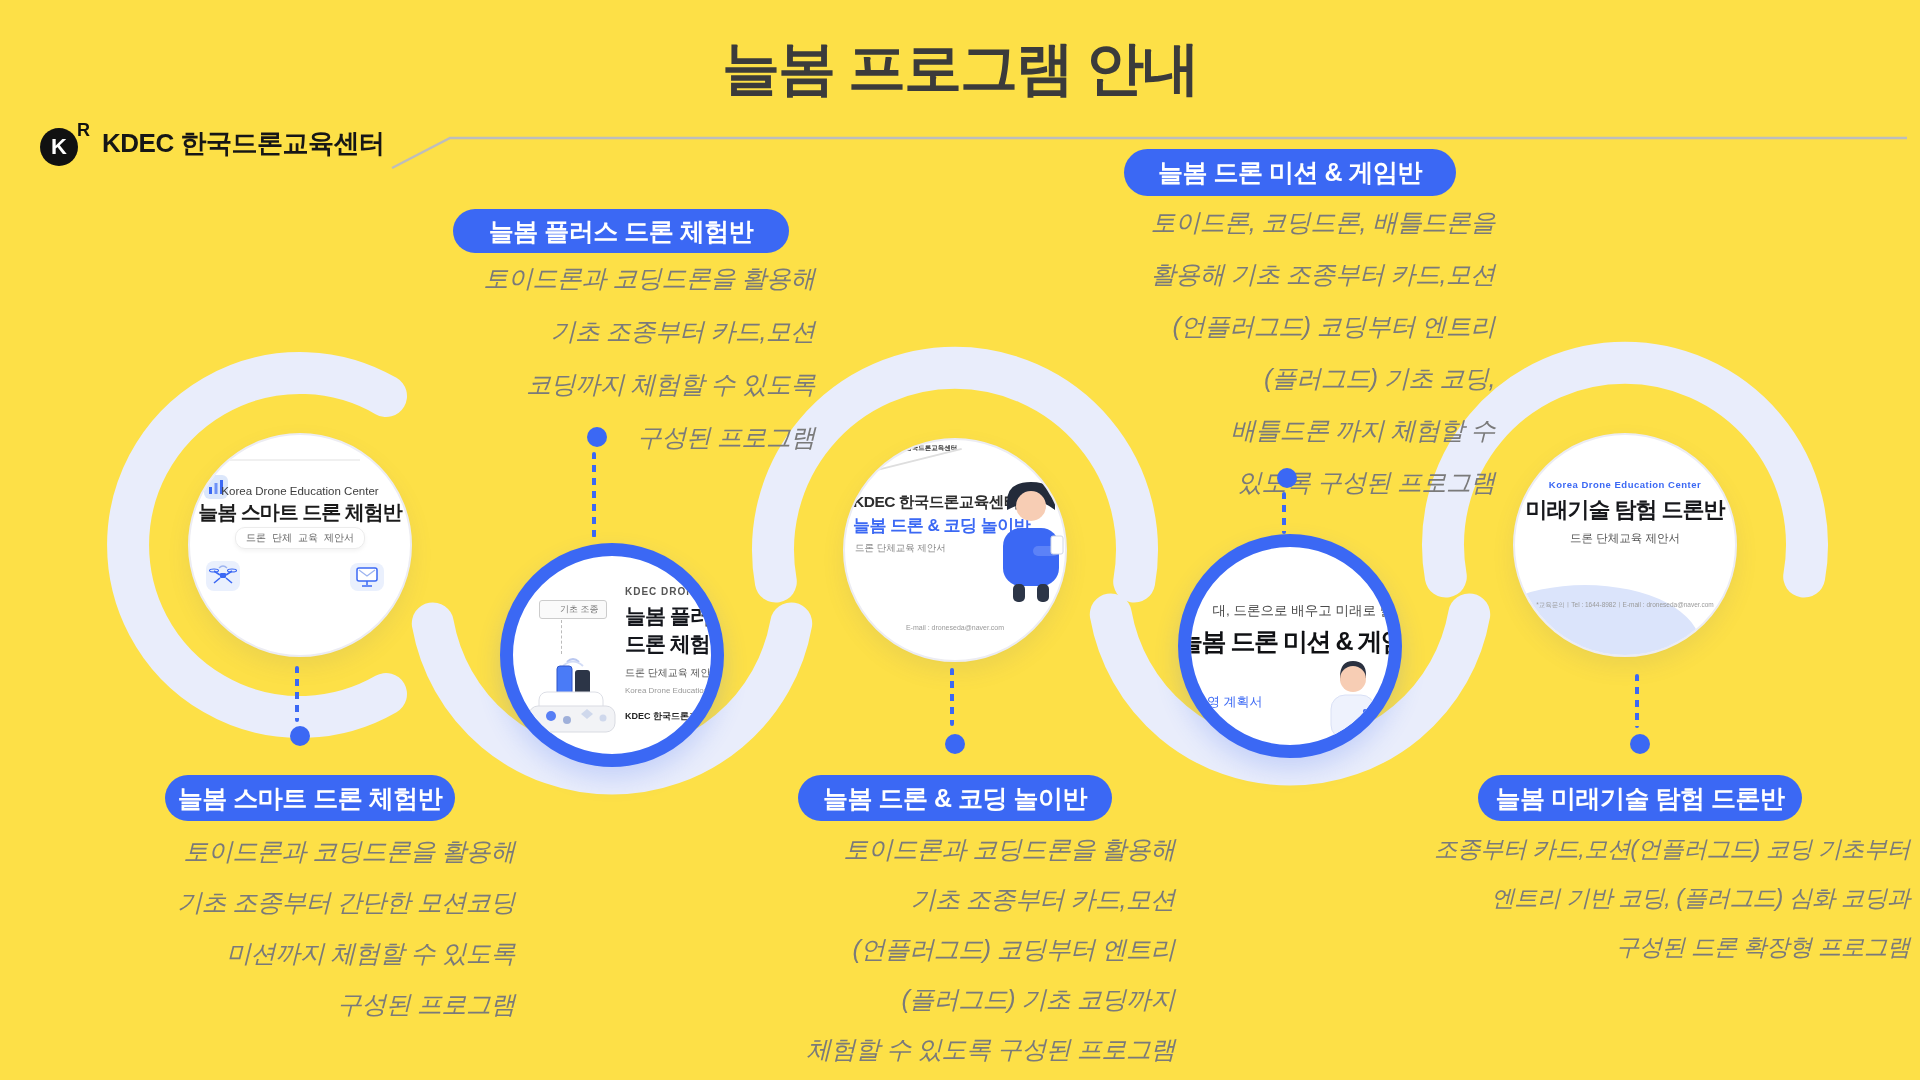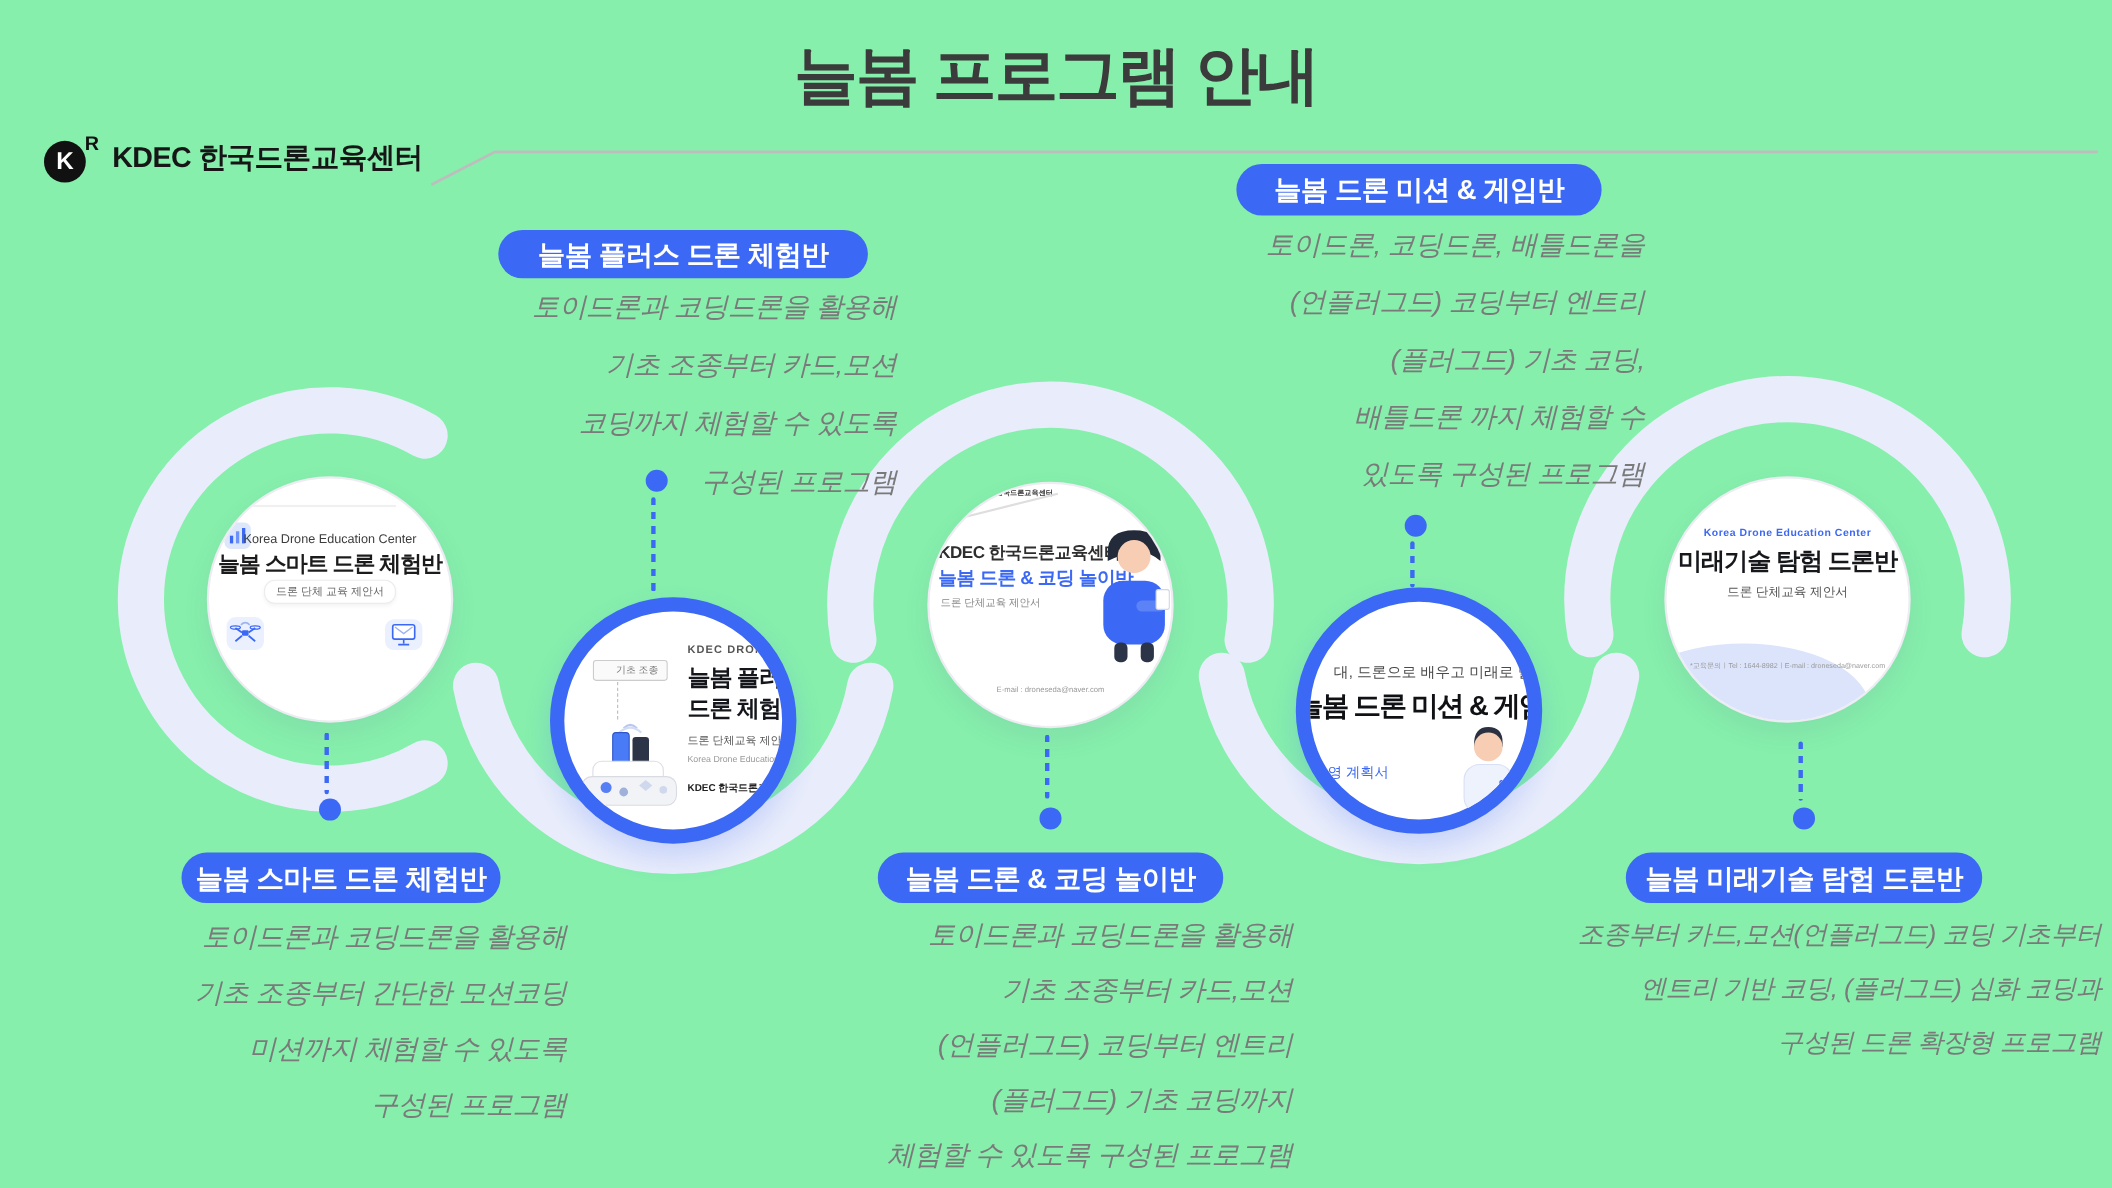--- a/index.html
+++ b/index.html
@@ -1,18 +1,18 @@
 <!DOCTYPE html>
 <html><head>
 <meta charset="utf-8">
 <style>
   * { box-sizing: border-box; margin: 0; padding: 0; }
   html,body { background:#fff; }
   body { font-family: "Liberation Sans","DejaVu Sans",sans-serif; }
-  .stage { position:relative; width:1920px; height:1080px; overflow:hidden; background:#86efac; }
+  .stage { position:relative; width:1920px; height:1080px; overflow:hidden; background:#fde047; }
   .abs { position:absolute; }
   .ctr { left:0; right:0; text-align:center; }
 
   .page-title { top:30px; font-size:58px; font-weight:900; color:#3b3b3b; letter-spacing:-2px; }
 
   .logo { left:40px; top:120px; display:flex; align-items:center; gap:12px; }
   .logo-mark { position:relative; width:50px; height:46px; }
   .logo-mark .disc { position:absolute; left:0; bottom:0; width:38px; height:38px; border-radius:50%;
                      background:#111; color:#fff; font-weight:900; font-size:22px;
                      display:flex; align-items:center; justify-content:center; }
@@ -76,21 +76,21 @@
     <div class="abs" style="left:30px; top:24px; width:140px; height:2px; background:#f0f0f0;"></div>
     <div class="abs" style="left:14px; top:40px; width:24px; height:24px; background:#dce7fb; border-radius:6px;">
       <svg width="24" height="24" viewBox="0 0 24 24">
           <rect x="5" y="12" width="3" height="7" fill="#3B68F4"></rect>
           <rect x="10.5" y="8" width="3" height="11" fill="#6e92f7"></rect>
           <rect x="16" y="5" width="3" height="14" fill="#3B68F4"></rect>
         </svg>
     </div>
     <div class="abs ctr" style="top:50px; font-size:11.5px; color:#3d3d3d;">Korea Drone Education Center</div>
     <div class="abs ctr t-nowrap" style="top:64px; font-size:20px; font-weight:900; color:#1b1b1b; letter-spacing:-1px;">늘봄 스마트 드론 체험반</div>
-    <div class="abs ctr" style="top:92px;">
+    <div class="abs ctr" style="top:92px;font-family:Liberation Mono, monospace;">
       <span class="badge">드론 단체 교육 제안서</span>
     </div>
     <div class="abs" style="left:16px; top:126px; width:34px; height:30px; background:#EAF0FD; border-radius:8px;">
       <svg width="34" height="30" viewBox="0 0 34 30">
         <path d="M13 7 Q17 3 21 7" fill="none" stroke="#9db4f0" stroke-width="1.5"></path>
         <rect x="14" y="12" width="6" height="5" rx="1" fill="#3B68F4"></rect>
         <path d="M8 10 L14 14 M26 10 L20 14 M8 22 L14 17 M26 22 L20 17" stroke="#3B68F4" stroke-width="1.6" fill="none"></path>
         <ellipse cx="8" cy="9.5" rx="4.5" ry="1.5" fill="none" stroke="#3B68F4" stroke-width="1.2"></ellipse>
         <ellipse cx="26" cy="9.5" rx="4.5" ry="1.5" fill="none" stroke="#3B68F4" stroke-width="1.2"></ellipse>
       </svg>
@@ -175,20 +175,21 @@
     <div>토이드론과 코딩드론을 활용해</div>
     <div>기초 조종부터 카드,모션</div>
     <div>(언플러그드) 코딩부터 엔트리</div>
     <div>(플러그드) 기초 코딩까지</div>
     <div>체험할 수 있도록 구성된  프로그램</div>
   </div>
 
   <div class="pill" style="left:1124px; top:149px; width:332px; height:47px;">늘봄 드론 미션 &amp; 게임반</div>
   <div class="desc" style="left:1085px; top:206px; width:410px; gap:19px;">
     <div>토이드론, 코딩드론, 배틀드론을</div>
+    <div>활용해 기초 조종부터 카드,모션</div>
     <div>(언플러그드) 코딩부터 엔트리</div>
     <div>(플러그드) 기초 코딩,</div>
     <div>배틀드론 까지 체험할 수</div>
     <div>있도록 구성된  프로그램</div>
   </div>
   <div class="dot" style="left:1277px; top:468px;"></div>
   <div class="vdash" style="left:1282px; top:492px; height:42px;"></div>
   <div class="circle ring" style="left:1178px; top:534px;">
     <div class="abs t-nowrap" style="left:-10px; width:244px; top:55px; text-align:center; font-size:13.5px; color:#4a4a4a;">대, 드론으로 배우고 미래로 날</div>
     <div class="abs t-nowrap" style="left:-14px; width:252px; top:78px; text-align:center; font-size:25px; font-weight:900; color:#101114; letter-spacing:-1.5px;">늘봄 드론 미션 &amp; 게임반</div>

